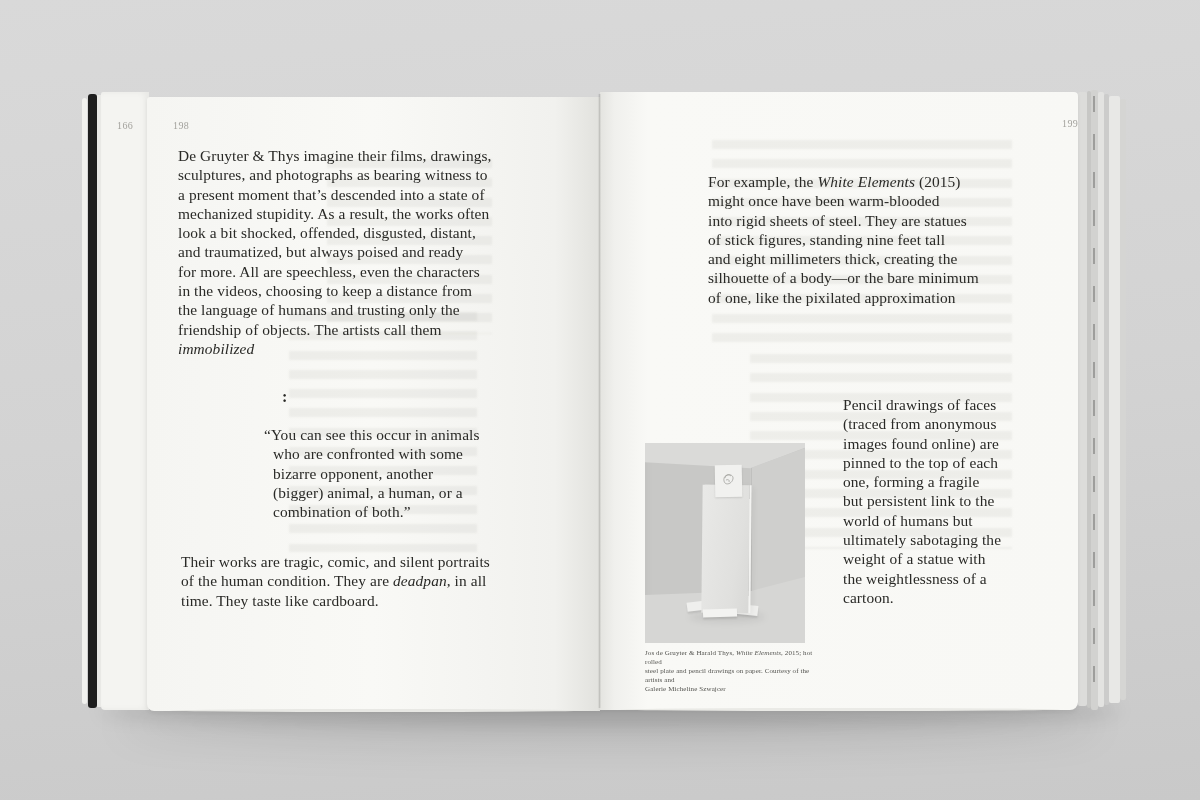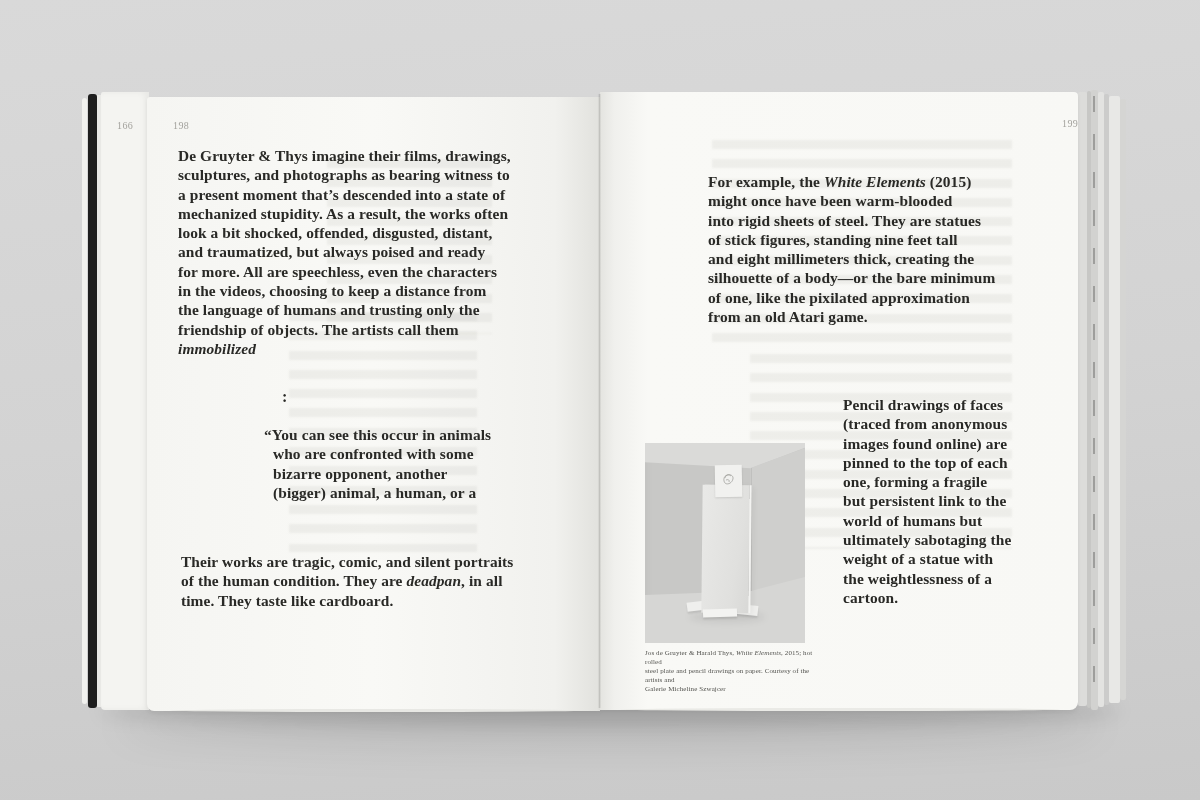--- a/index.html
+++ b/index.html
@@ -42,21 +42,21 @@
   .right-page{
     left:600px;top:92px;width:478px;height:618px;
     background:linear-gradient(90deg,#e4e4e0 0%,#f0f0ed 3%,#f9f9f6 10%,#f8f8f5 100%),#f9f9f6;
     border-radius:0 4px 8px 0;
   }
   .gutter-line{left:598px;top:94px;width:3px;height:614px;
     background:linear-gradient(90deg,rgba(0,0,0,0) 0%,rgba(0,0,0,0.12) 50%,rgba(0,0,0,0.02) 100%);filter:blur(0.6px);}
   .bottom-sheet1{left:170px;top:709px;width:420px;height:3px;background:#e8e8e4;border-radius:50%;}
   .bottom-sheet2{left:620px;top:708px;width:440px;height:3px;background:#eaeae6;border-radius:50%;}
   
-  .tblock{position:absolute;font-size:15.4px;line-height:19.3px;letter-spacing:0.1px;font-weight:bold;}
+  .tblock{position:absolute;font-size:15.4px;line-height:19.3px;letter-spacing:0.1px;}
   .tline{white-space:nowrap;}
   .pn-left{left:8px;top:23px;margin-left:18px;}
   .pn-right{left:462px;top:26px;}
   .lp-para1{left:31px;top:49px;}
   .em-line{font-style:italic;}
   .lp-colon{left:135px;top:290px;font-weight:600;font-size:16px;}
   .lp-quote{left:126px;top:328px;}
   .lp-quote .tline:first-child{margin-left:-9px;}
   .lp-para2{left:34px;top:455px;}
   .rp-para1{left:108px;top:80px;}
@@ -141,20 +141,21 @@
       <div class="tline em-line">immobilized</div>
     </div>
 
     <div class="tblock lp-colon">:</div>
 
     <div class="tblock lp-quote">
     <div class="tline">“You can see this occur in animals</div>
         <div class="tline">who are confronted with some</div>
         <div class="tline">bizarre opponent, another</div>
         <div class="tline">(bigger) animal, a human, or a</div>
+        <div class="tline">combination of both.”</div>
       </div>
 
     <div class="tblock lp-para2">
       <div class="tline">Their works are tragic, comic, and silent portraits</div>
       <div class="tline"><span>of the human condition. They are </span><span class="it">deadpan</span><span>, in all</span></div>
       <div class="tline">time. They taste like cardboard.</div>
     </div>
   </div>
 
   <div class="abs page right-page">
@@ -165,21 +166,20 @@
 
     <div class="tblock rp-para1">
       <div class="tline"><span>For example, the </span><span class="it">White Elements</span><span> (2015)</span></div>
       <div>
           <div class="tline">might once have been warm-blooded</div>
           <div class="tline">into rigid sheets of steel. They are statues</div>
           <div class="tline">of stick figures, standing nine feet tall</div>
           <div class="tline">and eight millimeters thick, creating the</div>
           <div class="tline">silhouette of a body—or the bare minimum</div>
           <div class="tline">of one, like the pixilated approximation</div>
-          <div class="tline">from an old Atari game.</div>
         </div>
     </div>
 
     <div class="tblock rp-para2">
     <div class="tline">Pencil drawings of faces</div>
         <div class="tline">(traced from anonymous</div>
         <div class="tline">images found online) are</div>
         <div class="tline">pinned to the top of each</div>
         <div class="tline">one, forming a fragile</div>
         <div class="tline">but persistent link to the</div>

